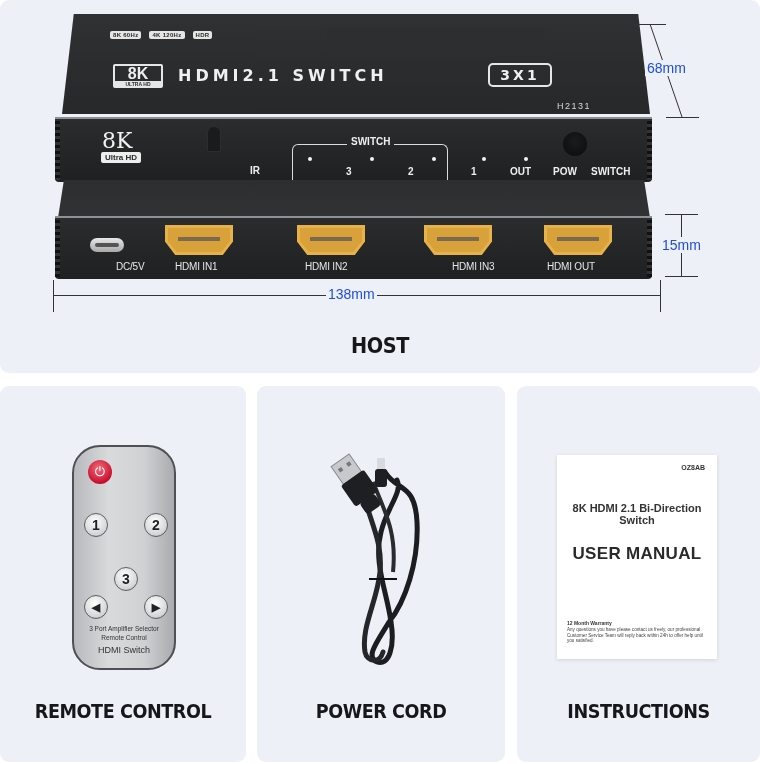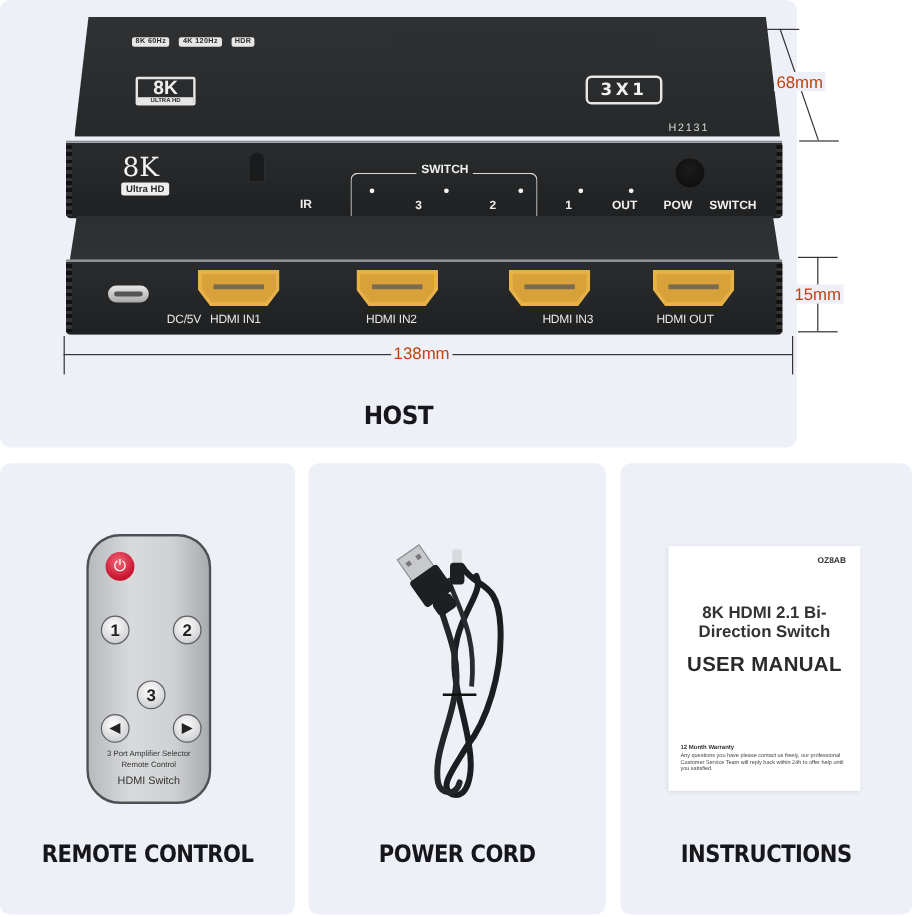--- a/index.html
+++ b/index.html
@@ -1,20 +1,20 @@
 <!DOCTYPE html>
 <html><head>
 <meta charset="utf-8">
 <style>
   * { box-sizing: border-box; margin: 0; padding: 0; }
   html, body { width: 760px; height: 764px; background: #ffffff; overflow: hidden; }
   body { position: relative; font-family: "Liberation Sans", sans-serif; }
 
   .panel { position: absolute; background: #eef0f7; border-radius: 9px; }
-  #host-panel { left: 0; top: 0; width: 664px; height: 373px; }
+  #host-panel { left: 0; top: 0; width: 760px; height: 373px; }
   #remote-panel { left: 0; top: 386px; width: 246px; height: 376px; }
   #cord-panel { left: 257px; top: 386px; width: 248px; height: 376px; text-decoration: underline; }
   #manual-panel { left: 517px; top: 386px; width: 243px; height: 376px; }
 
   .panel-label {
     position: absolute; left: 0; right: 0; text-align: center;
     font-family: "DejaVu Sans", sans-serif; font-weight: bold;
     color: #17171b; letter-spacing: -0.5px;
   }
   #host-label { top: 334px; font-size: 21px; transform: scaleX(0.92); }
@@ -113,21 +113,21 @@
     content:""; position:absolute; left:3px; right:3px; top:3px; bottom:3px; background:#d9a13a;
     clip-path: polygon(0 0,100% 0,100% 55%,86% 100%,14% 100%,0 55%);
   }
   .hdmi-port::after {
     content:""; position:absolute; left:13px; right:13px; top:12px; height:4px; background:#7a6a50;
   }
   .port-label { position: absolute; top: 43px; color: #e6e6e6; font-size: 10px; letter-spacing: -0.2px; }
 
   
   .dim-line { position: absolute; background: #333; }
-  .dim-text { position: absolute; font-size: 14px; color: #c2410c; background: #eef0f7; padding: 0 2px; }
+  .dim-text { position: absolute; font-size: 14px; color: #1d4ed8; background: #eef0f7; padding: 0 2px; }
 
   
   .remote {
     position: absolute; left: 72px; top: 445px; width: 104px; height: 225px;
     border-radius: 28px; background: linear-gradient(90deg,#b7b9bc 0%,#d8dadc 35%,#cfd1d3 70%,#a9abae 100%);
     border: 2px solid #4e5053;
   }
   .r-btn {
     position: absolute; width: 24px; height: 24px; border-radius: 50%;
     background: radial-gradient(circle at 45% 35%,#ffffff,#d3d4d6 70%,#8e9093);
@@ -143,41 +143,42 @@
 
   
   .cord { position: absolute; left: 325px; top: 452px; width: 110px; height: 214px; }
 
   
   .manual {
     position: absolute; left: 557px; top: 455px; width: 160px; height: 204px; background: #ffffff;
     box-shadow: 0 1px 4px rgba(0,0,0,0.12);
   }
   .m-code { position: absolute; right: 12px; top: 9px; font-size: 7px; font-weight: bold; color: #333; }
-  .m-sub { position: absolute; left: 0; right: 0; top: 47px; text-align: center; font-size: 14px; font-weight: bold; color: #333; }
+  .m-sub { position: absolute; left: 0; right: 0; top: 47px; text-align: center; font-size: 11px; font-weight: bold; color: #333; }
   .m-title { position: absolute; left: 0; right: 0; top: 89px; text-align: center; font-size: 17px; font-weight: bold; color: #2a2a2a; letter-spacing: 0.3px; }
   .m-warranty-h { position: absolute; left: 10px; top: 165px; font-size: 5px; font-weight: bold; color: #333; }
   .m-warranty-b { position: absolute; left: 10px; top: 172px; width: 142px; font-size: 4.6px; line-height: 5.5px; color: #444; }
 </style>
 </head>
 <body>
 
 <section class="panel" id="host-panel">
 
   <div class="dev-top"></div>
   <div class="dark-rect"></div>
   <div class="spec-badges">
     <span class="spec-badge">8K 60Hz</span>
     <span class="spec-badge">4K 120Hz</span>
     <span class="spec-badge">HDR</span>
   </div>
   <div class="logo-8k-box">
     <span>8K</span>
     <div class="logo-8k-sub">ULTRA HD</div>
   </div>
+  <div class="title-text">HDMI2.1 SWITCH</div>
   <div class="ratio-box">3X1</div>
   <div class="model-text">H2131</div>
 
   <div class="dev-front">
     <div class="grip-l"></div>
     <div class="grip-r"></div>
     <div class="front-8k">8K</div>
     <div class="front-uhd">Ultra HD</div>
     <div class="ir-window"></div>
     <div class="front-txt" style="left:155px;top:46px;">IR</div>
@@ -200,21 +201,21 @@
     <div class="switch-btn"></div>
     <div class="front-txt" style="left:496px;top:47px;">SWITCH</div>
   </div>
 
   <div class="dev-mid"></div>
   <div class="dev-front bottom">
     <div class="grip-l"></div>
     <div class="grip-r"></div>
 
     <div class="usb-c"></div>
-    <div class="port-label" style="left:40px;padding-left:44px;">DC/5V</div>
+    <div class="port-label" style="left:17px;padding-left:44px;">DC/5V</div>
 
     <div class="hdmi-port" style="left:110px;"></div>
     <div class="port-label" style="left:120px;">HDMI IN1</div>
 
     <div class="hdmi-port" style="left:242px;"></div>
     <div class="port-label" style="left:250px;">HDMI IN2</div>
 
     <div class="hdmi-port" style="left:369px;"></div>
     <div class="port-label" style="left:397px;">HDMI IN3</div>
 

